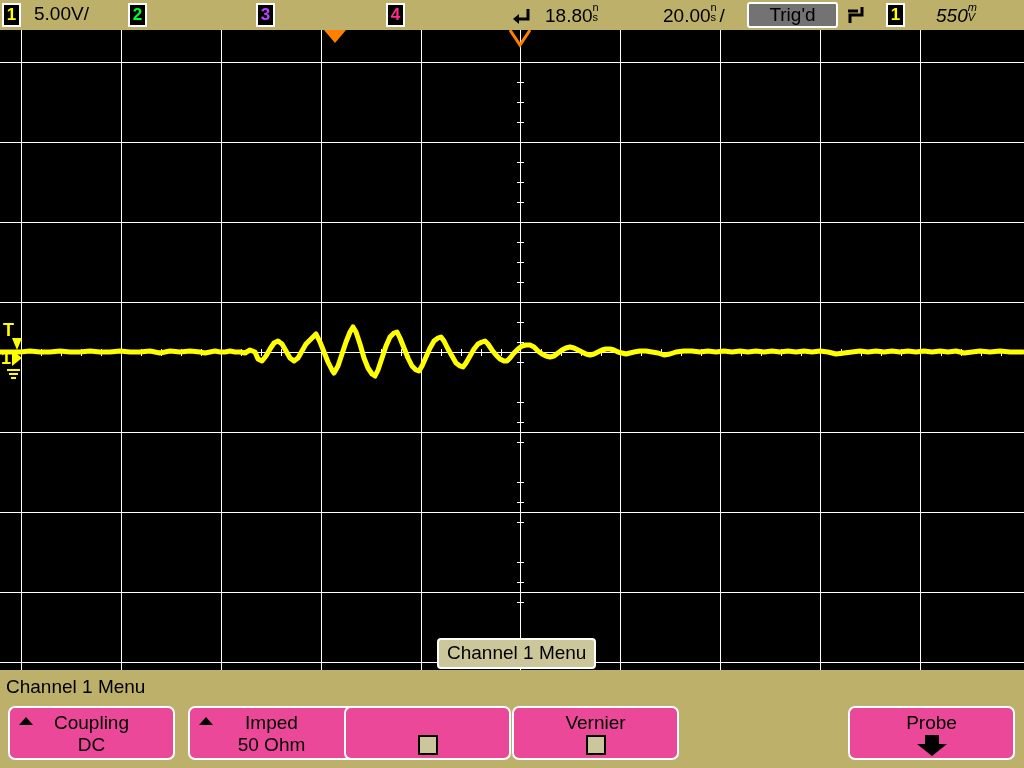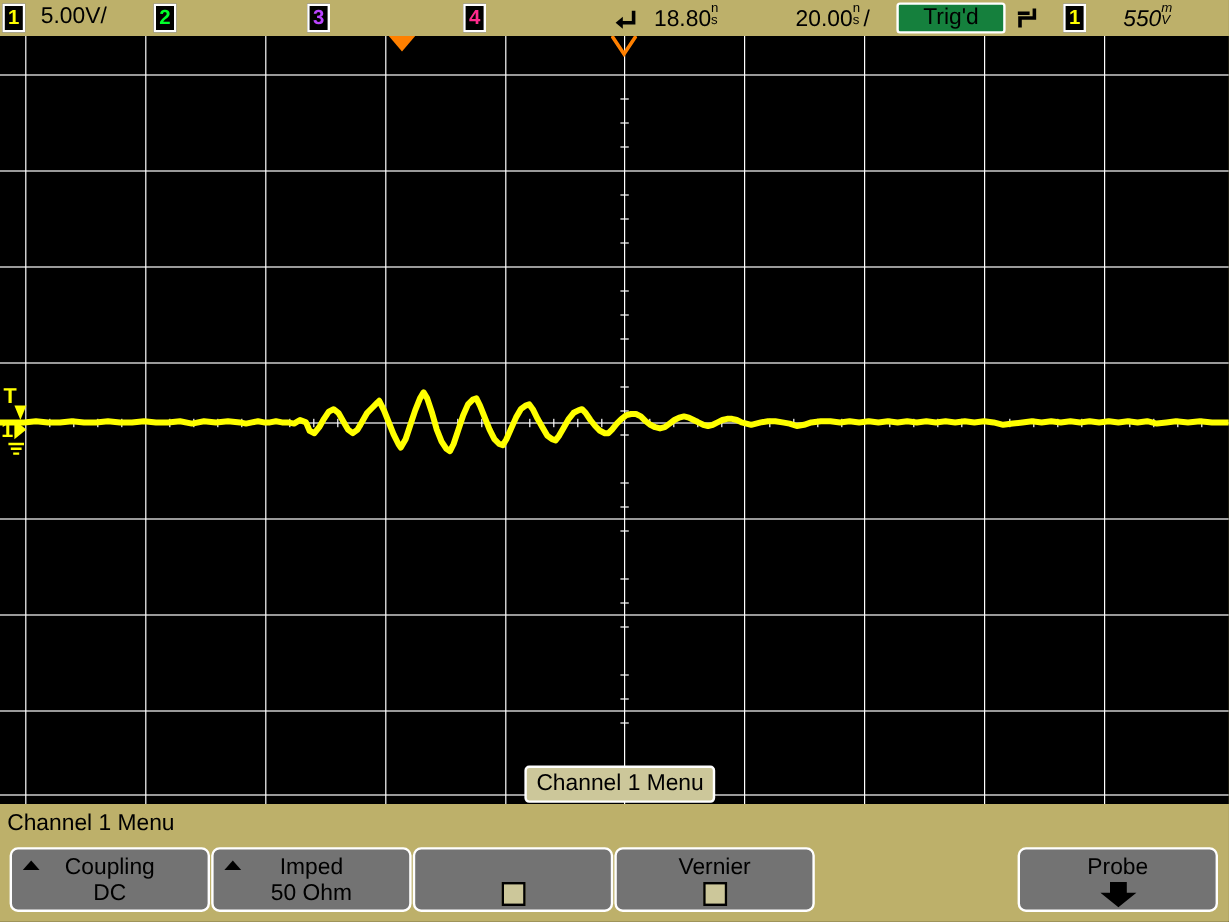--- a/index.html
+++ b/index.html
@@ -33,21 +33,21 @@
     white-space:nowrap;font-family:"Liberation Sans",sans-serif;
   }
   .unit{display:inline-block;vertical-align:baseline;position:relative;
         width:9px;height:19px;}
   .unit b{position:absolute;left:0;font-size:11px;font-weight:normal;line-height:10px;}
   .unit b.t{top:-1px;}
   .unit b.b{top:9px;}
 
   .trigbox{
     position:absolute;top:2px;left:747px;width:91px;height:26px;
-    background:#15803d;border:2px solid #ffffff;border-radius:3px;
+    background:#737373;border:2px solid #ffffff;border-radius:3px;
     box-sizing:border-box;text-align:center;
     font-size:19px;line-height:22px;color:#000;
   }
 
   
   .edgeglyph{position:absolute;left:848px;top:6px;width:16px;height:18px;}
 
   
   .delayglyph{position:absolute;left:512px;top:8px;width:20px;height:18px;}
 
@@ -81,21 +81,21 @@
   .softbar{
     position:absolute;left:0;top:670px;width:1024px;height:98px;
     background:#bdb06a;
   }
   .menuTitle{
     position:absolute;left:6px;top:676px;font-size:19px;color:#000;
     line-height:22px;white-space:nowrap;
   }
   .skey{
     position:absolute;top:706px;height:54px;
-    background:#737373;border:2px solid #ffffff;border-radius:7px;
+    background:#ec4899;border:2px solid #ffffff;border-radius:7px;
     box-sizing:border-box;color:#000;
     text-align:center;
   }
   .skey .l1{position:absolute;left:0;right:0;top:3px;font-size:19px;line-height:23px;}
   .skey .l2{position:absolute;left:0;right:0;top:25px;font-size:19px;line-height:23px;}
   .updot{position:absolute;left:9px;top:9px;width:0;height:0;
          border-left:7px solid transparent;border-right:7px solid transparent;
          border-bottom:8px solid #000;}
   .cbox{position:absolute;left:50%;margin-left:-10px;top:27px;
         width:20px;height:20px;border:2px solid #000;box-sizing:border-box;
@@ -263,21 +263,21 @@
   <div class="softbar"></div>
 
   <div class="menuTitle">Channel 1  Menu</div>
 
   <div class="skey" style="left:8px;width:167px;">
     <div class="updot"></div>
     <div class="l1">Coupling</div>
     <div class="l2">DC</div>
   </div>
 
-  <div class="skey" style="left:176px;width:167px;">
+  <div class="skey" style="left:188px;width:167px;">
     <div class="updot"></div>
     <div class="l1">Imped</div>
     <div class="l2">50 Ohm</div>
   </div>
 
   <div class="skey" style="left:344px;width:167px;">
     <div class="cbox"></div>
   </div>
 
   <div class="skey" style="left:512px;width:167px;">

